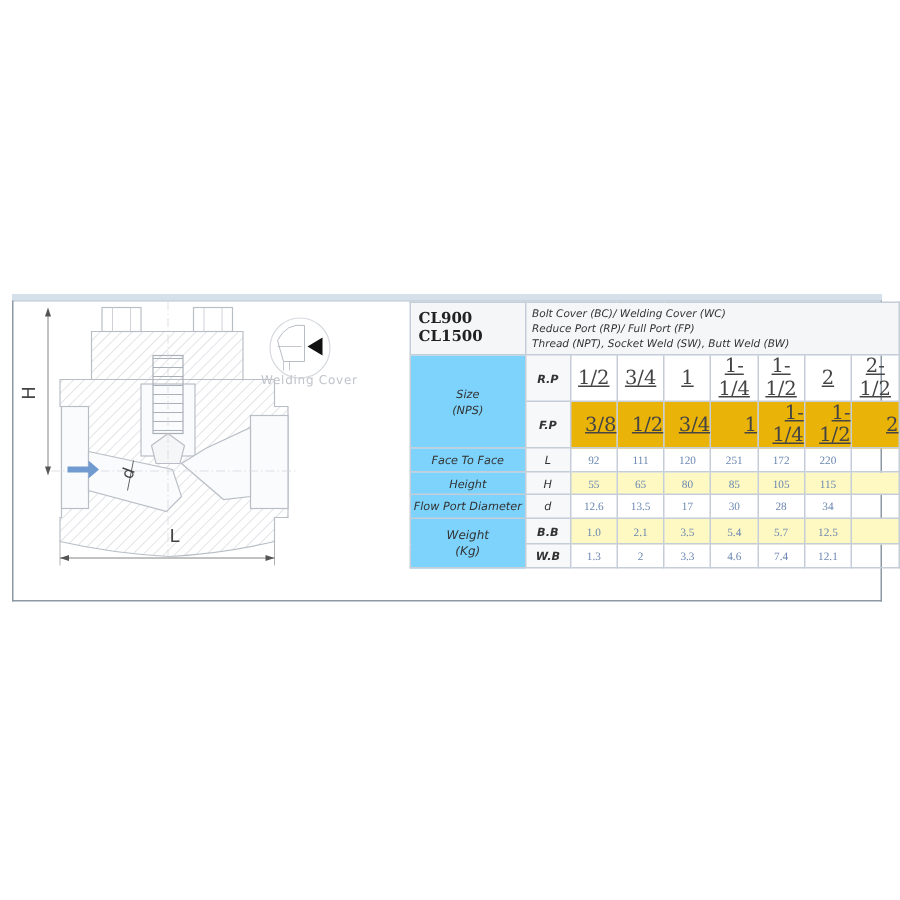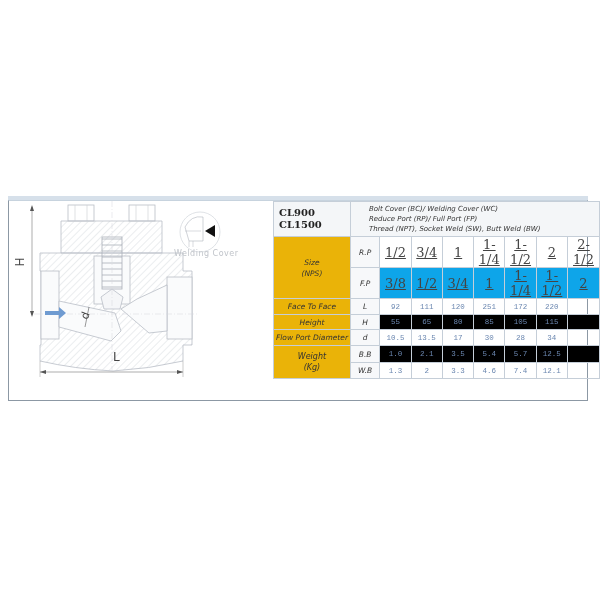--- a/index.html
+++ b/index.html
@@ -3,27 +3,27 @@
 <meta charset="utf-8">
 <style>
   html, body { margin: 0; padding: 0; }
   body { width: 600px; height: 600px; background: #ffffff; position: relative; overflow: hidden; font-family: "DejaVu Sans", sans-serif; }
   .frame { position: absolute; left: 8px; top: 200px; width: 580px; height: 201px; border: 1px solid #8c98a4; border-top-color: #c7d3de; box-sizing: border-box; }
   .topband { position: absolute; left: 8px; top: 196px; width: 580px; height: 5px; background: #d6e0ea; }
   .drawing { position: absolute; left: 9px; top: 201px; width: 227px; height: 199px; }
   .spec-table { position: absolute; left: 236px; top: 201px; border-collapse: collapse; font-family: "DejaVu Sans", sans-serif; margin-left: 37px; }
   .spec-table td { border: 1px solid #c5ced8; padding: 0; text-align: center; vertical-align: middle; font-size: 7.5px; color: #333; font-style: italic; }
   .spec-table td.title-cell { text-align: left; vertical-align: middle; padding-left: 5px; font-family: "DejaVu Serif", serif; font-style: normal; font-weight: bold; font-size: 10px; line-height: 12px; color: #222; background: #f4f6f8; }
-  .spec-table td.desc-cell { text-align: left; padding-left: 18px; font-size: 7px; line-height: 10px; color: #333; background: #f4f6f8; }
-  .spec-table td.rowlabel { background: #eab308; font-size: 7.5px; color: #333; }
-  .spec-table td.sym { font-weight: normal; font-size: 7.5px; color: #333; background: #f7f8fa; }
-  .spec-table td.val { color: #6b87b0; font-style: normal; font-size: 7.5px; font-family: Liberation Mono, monospace; }
+  .spec-table td.desc-cell { text-align: left; padding-left: 4px; font-size: 7px; line-height: 10px; color: #333; background: #f4f6f8; }
+  .spec-table td.rowlabel { background: #7dd3fc; font-size: 7.5px; color: #333; }
+  .spec-table td.sym { font-weight: bold; font-size: 7.5px; color: #333; background: #f7f8fa; }
+  .spec-table td.val { color: #6b87b0; font-style: normal; font-size: 7.5px; font-family: Liberation Serif, serif; }
   .spec-table td.hdrval { color: #444; font-style: normal; font-family: "DejaVu Serif", serif; font-size: 13px; text-decoration: underline; }
-  .spec-table tr.alt td.val { background: #000000; }
-  .spec-table tr.alt td.hdrval { background: #0ea5e9; }
+  .spec-table tr.alt td.val { background: #fef9c3; }
+  .spec-table tr.alt td.hdrval { background: #eab308; text-align: right; }
 </style>
 </head>
 <body>
 
 <div class="topband"></div>
 <div class="frame"></div>
 
 <div class="drawing">
   <svg width="227" height="199" viewBox="0 0 227 199" xmlns="http://www.w3.org/2000/svg">
     <defs>
@@ -155,21 +155,21 @@
     <td class="val">65</td>
     <td class="val">80</td>
     <td class="val">85</td>
     <td class="val">105</td>
     <td class="val">115</td>
     <td class="val"></td>
   </tr>
   <tr style="height:16px">
     <td class="rowlabel">Flow Port Diameter</td>
     <td class="sym" style="font-weight:normal">d</td>
-    <td class="val">10.5</td>
+    <td class="val">12.6</td>
     <td class="val">13.5</td>
     <td class="val">17</td>
     <td class="val">30</td>
     <td class="val">28</td>
     <td class="val">34</td>
     <td class="val"></td>
   </tr>
   <tr style="height:17px" class="alt">
     <td class="rowlabel" rowspan="2" style="line-height:11px; font-size:8px;">
       <div>Weight</div>

